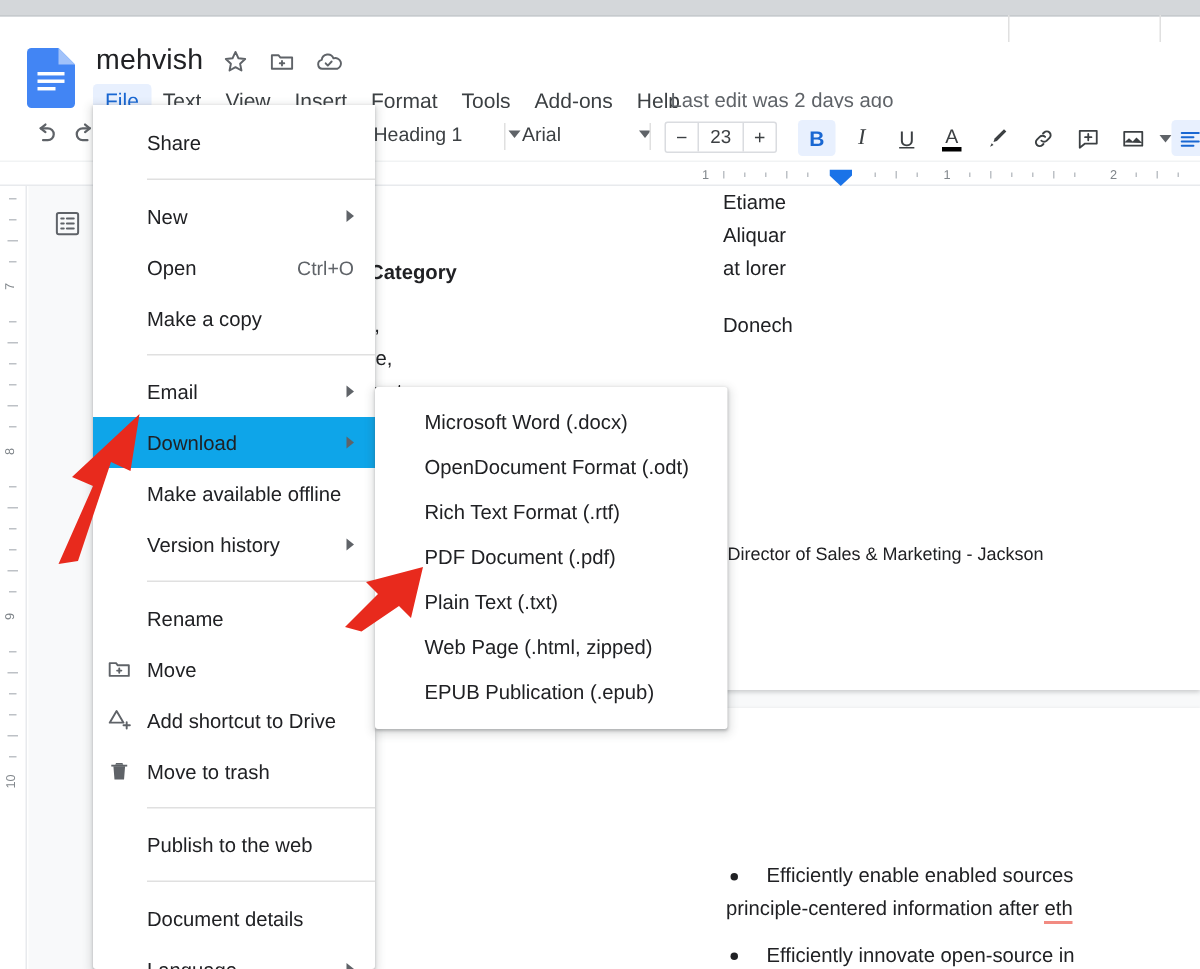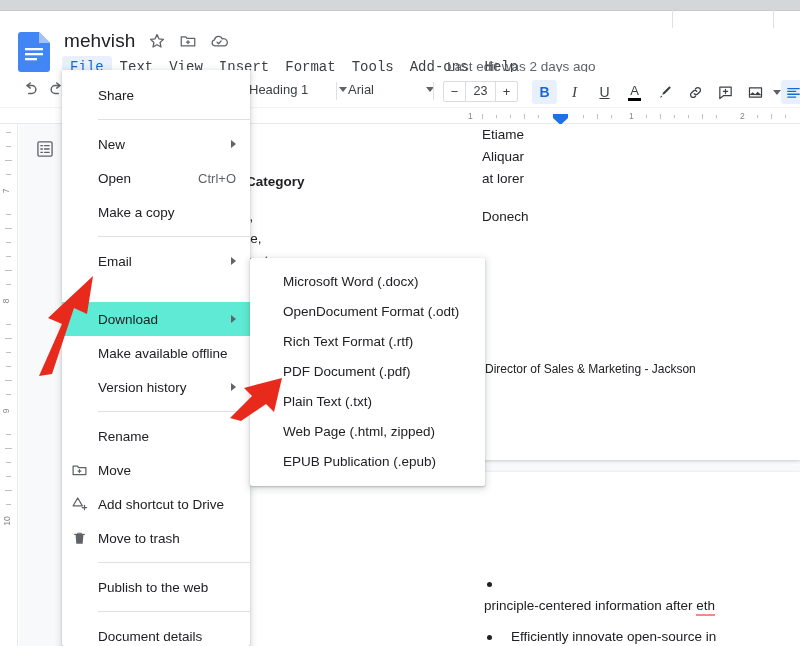--- a/index.html
+++ b/index.html
@@ -53,21 +53,20 @@
     position: absolute; left: 62px; top: 44px;
     display: flex; align-items: center; gap: 0px;
     height: 22px;
   }
   .menu-item {
     font-size: 14px; color: #3c4043;
     padding: 3px 8px 4px 8px;
     border-radius: 3px;
     white-space: nowrap;
     cursor: pointer;
-    font-family: Liberation Mono, monospace;
   }
   .menu-item.active { background: #e8f0fe; color: #1967d2; }
   .last-edit {
     position: absolute; left: 447px; top: 47px;
     font-size: 13.5px; color: #5f6368;
     text-decoration: underline;
     white-space: nowrap; cursor: pointer;
   }
 
   
@@ -172,21 +171,21 @@
     background:#ffffff;
     box-shadow:0 2px 6px 2px rgba(60,64,67,.15), 0 1px 2px rgba(60,64,67,.3);
     border-radius:0 0 2px 2px;
     z-index:40;
   }
   .mi {
     position:relative; height:34px; display:flex; align-items:center;
     padding-left:36px; padding-right:10px;
     font-size:13.5px; color:#202124; cursor:pointer; white-space:nowrap;
   }
-  .mi.hl { background:#5eead4;margin-top:24px; }
+  .mi.hl { background:#0ea5e9; }
   .mi .mi-icon {
     position:absolute; left:9px; top:50%; transform:translateY(-50%);
     width:17px; height:17px; color:#5f6368;
   }
   .mi .mi-arrow {
     position:absolute; right:14px; top:50%; transform:translateY(-50%);
     width:0;height:0;border-top:4px solid transparent;border-bottom:4px solid transparent;border-left:5px solid #5f6368;
   }
   .mi .mi-short {
     position:absolute; right:14px; font-size:13px; color:#5f6368;
@@ -436,20 +435,23 @@
       </div>
       <div class="col-text" style="left:405px;top:82px;">
         <div>Donech</div>
       </div>
 
       <div class="subline" style="left:408px;top:238px;">Director of Sales &amp; Marketing - Jackson</div>
     </div>
 
     <div class="page p2">
       <div class="bullet-dot" style="left:410px;top:110px;"></div>
+      <div class="bullet-row" style="left:434px;top:101px;">
+        <span>Efficiently enable enabled sources</span>
+      </div>
       <div class="bullet-row" style="left:407px;top:123px;">
         <span>principle-centered information after <span class="spell">eth</span></span>
       </div>
 
       <div class="bullet-dot" style="left:410px;top:163px;"></div>
       <div class="bullet-row" style="left:434px;top:154px;">
         <span>Efficiently innovate open-source in</span>
       </div>
     </div>
   </div>

